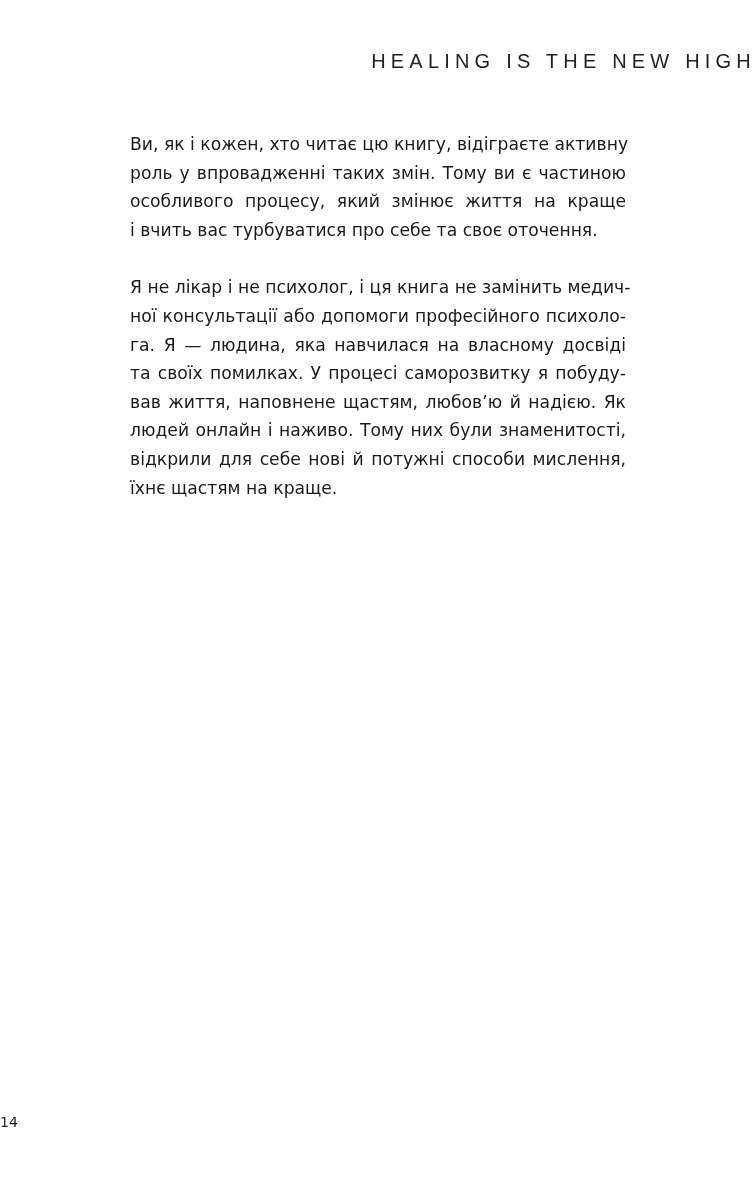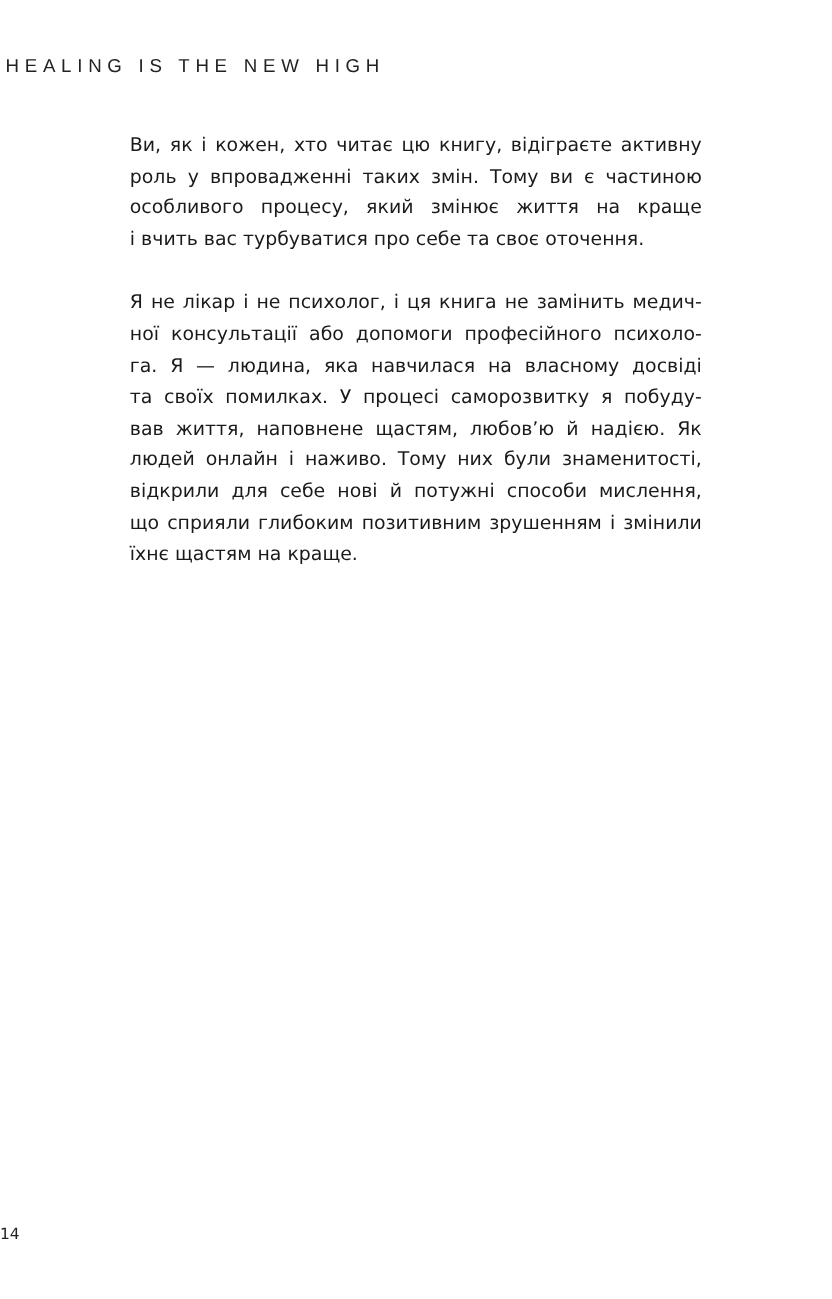--- a/index.html
+++ b/index.html
@@ -13,35 +13,35 @@
       position: relative;
       overflow: hidden;
       font-family: "DejaVu Sans", "Liberation Sans", sans-serif;
       color: #1a1a1a;
     }
     .running-header {
       position: absolute;
       top: 50px;
       left: 0;
       width: 756px;
-      text-align: left;
+      text-align: right;
       font-family: "Liberation Sans", "DejaVu Sans", sans-serif;
-      font-size: 17px;
+      font-size: 20px;
       letter-spacing: 5.2px;
       color: #222222;
       text-indent: 5px;
     }
     .body-text {
       position: absolute;
       top: 118px;
       left: 118px;
       width: 520px;
     }
     .para {
-      margin: 0;
+      margin: 12px;
       font-family: "DejaVu Sans", "Liberation Sans", sans-serif;
       font-size: 17.2px;
       line-height: 28.6px;
       color: #1a1a1a;
     }
     .para + .para {
       margin-top: 29px;
     }
     .line {
       display: block;
@@ -77,18 +77,17 @@
     <span class="line last">і вчить вас турбуватися про себе та своє оточення.</span>
   </p>
   <p class="para">
     <span class="line">Я не лікар і не психолог, і ця книга не замінить медич-</span>
     <span class="line">ної консультації або допомоги професійного психоло-</span>
     <span class="line">га. Я — людина, яка навчилася на власному досвіді</span>
     <span class="line">та своїх помилках. У процесі саморозвитку я побуду-</span>
     <span class="line">вав життя, наповнене щастям, любов’ю й надією. Як</span>
     <span class="line">людей онлайн і наживо. Тому них були знаменитості,</span>
     <span class="line">відкрили для себе нові й потужні способи мислення,</span>
-    <span class="line">що сприяли глибоким позитивним зрушенням і змінили</span>
     <span class="line last">їхнє щастям на краще.</span>
   </p>
 </div>
 
 <div class="page-number">14</div>
 
 </body></html>

